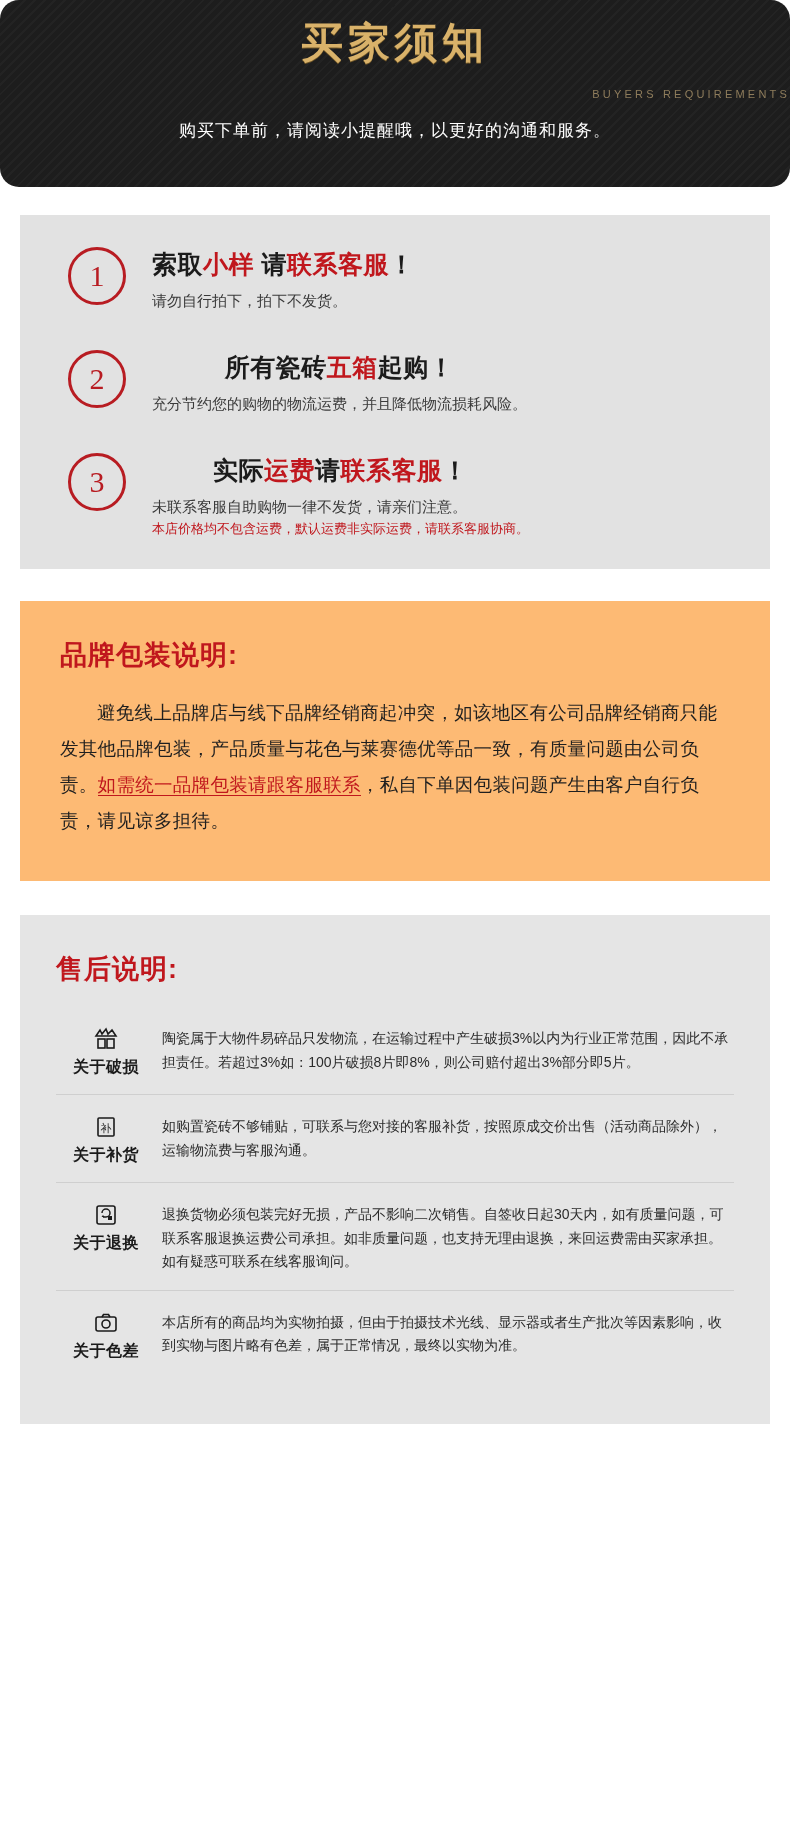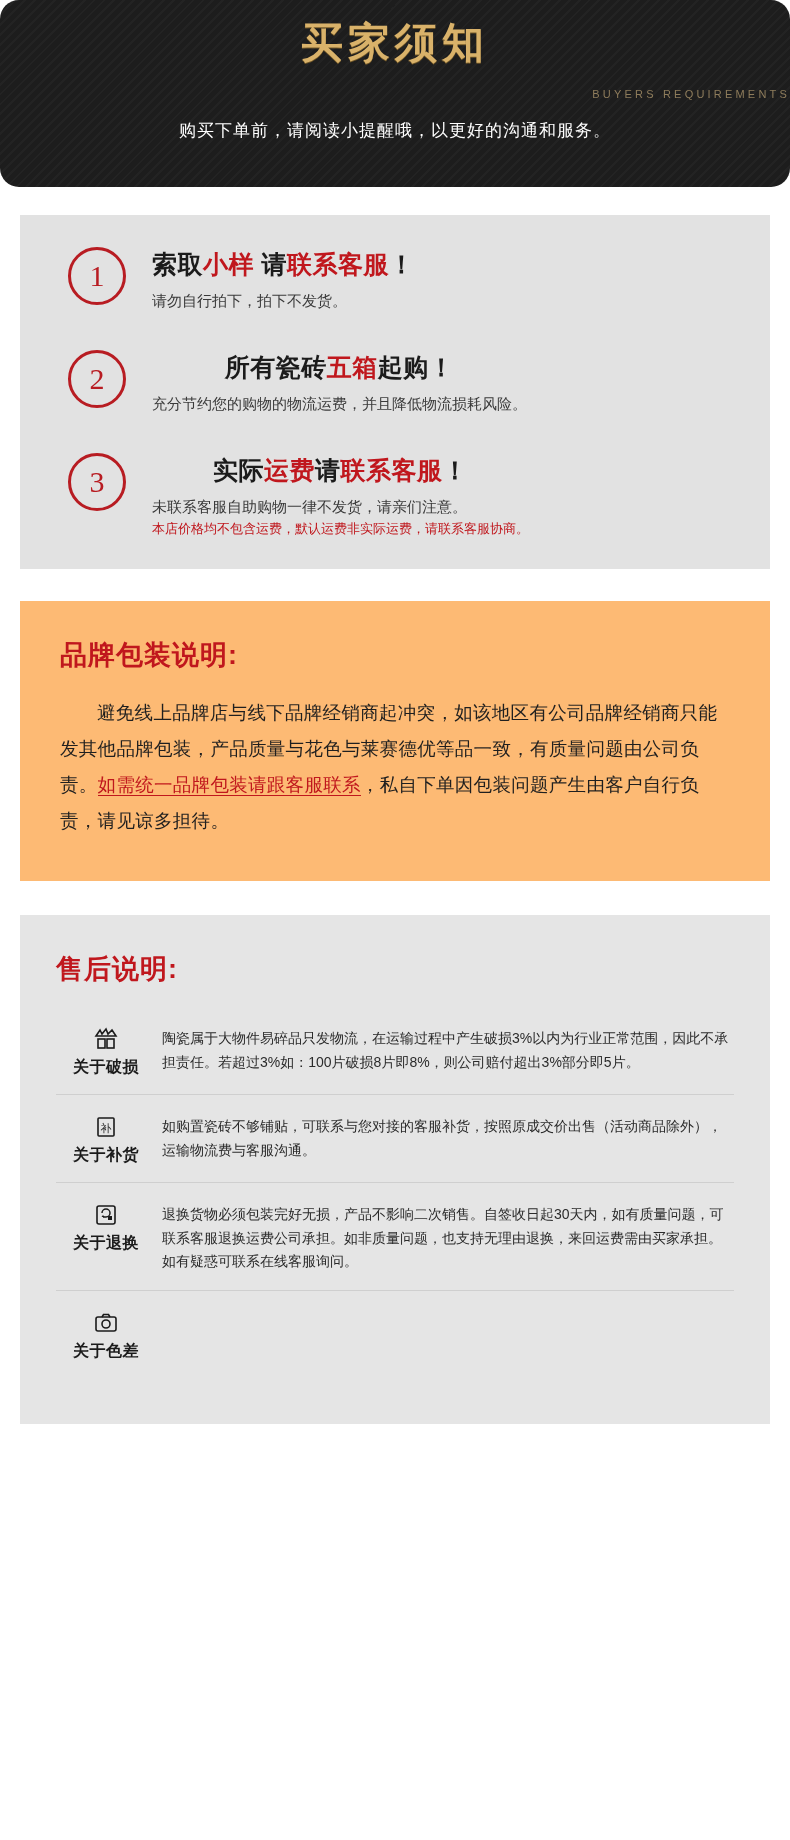--- a/index.html
+++ b/index.html
@@ -269,19 +269,20 @@
 
       <div class="after-item">
         <div class="after-left">
           <svg class="ico" viewBox="0 0 34 28">
             <rect x="7" y="8" width="20" height="14" rx="2" fill="none" stroke="#1b1b1b" stroke-width="1.6"></rect>
             <path d="M13 8 l1.5 -2.5 h5 L21 8" fill="none" stroke="#1b1b1b" stroke-width="1.6"></path>
             <circle cx="17" cy="15" r="4" fill="none" stroke="#1b1b1b" stroke-width="1.6"></circle>
           </svg>
           <div class="after-label">关于色差</div>
         </div>
+        <div class="after-body">本店所有的商品均为实物拍摄，但由于拍摄技术光线、显示器或者生产批次等因素影响，收到实物与图片略有色差，属于正常情况，最终以实物为准。</div>
       </div>
 
     </div>
   </div>
 
   <div class="spacer"></div>
 </div>
 
 </body></html>

